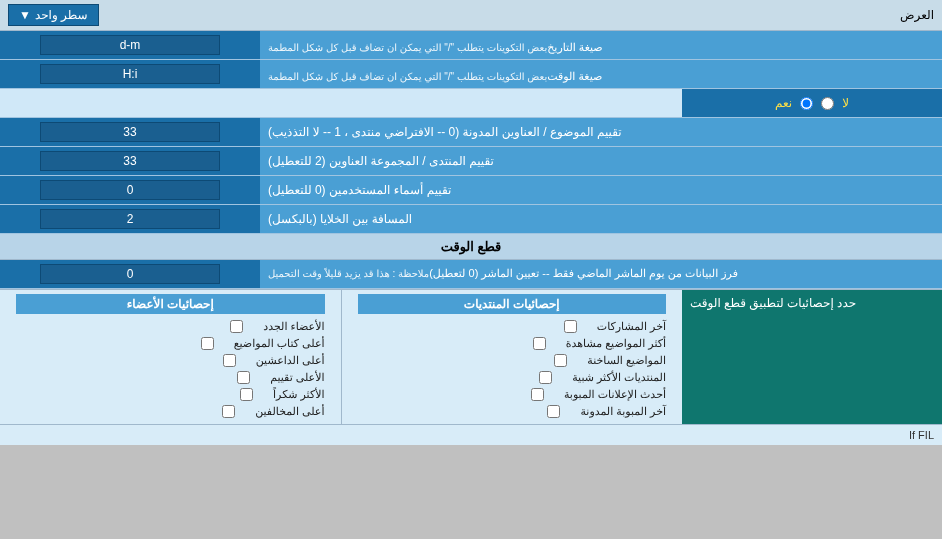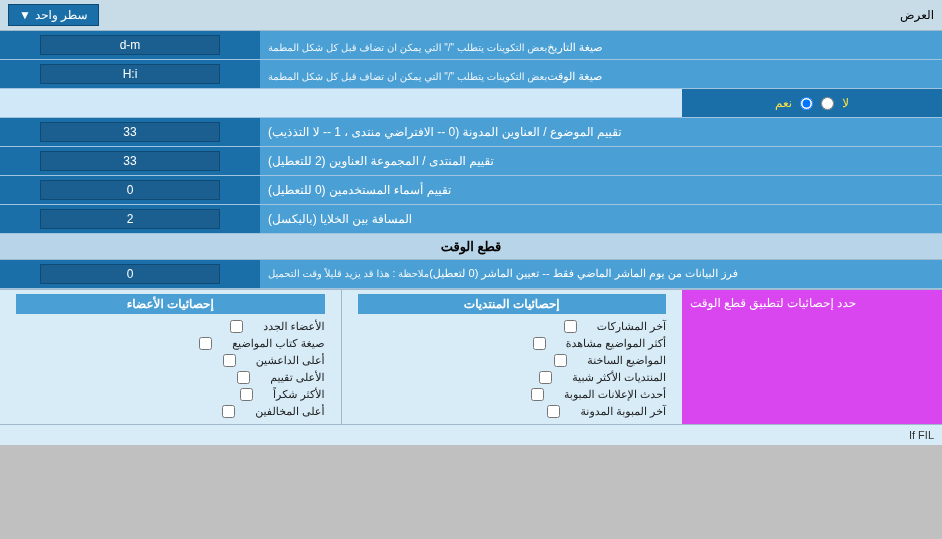--- a/index.html
+++ b/index.html
@@ -99,21 +99,21 @@
     }
     .stat-item input[type="checkbox"] {
       cursor: pointer;
     }
     .bottom-stats-container {
       display: flex;
       border-top: 1px solid #a0b8cc;
     }
     .bottom-limit-col {
       width: 260px;
-      background: #d946ef;
+      background: #0f766e;
       color: #fff;
       text-align: right;
       padding: 6px 8px;
       font-size: 12px;
       display: flex;
       align-items: flex-start;
       justify-content: flex-end;
     }
     .bottom-stats-cols {
       flex: 1;
@@ -264,21 +264,21 @@
         </div>
       </div>
 
       <div class="bottom-stats-col">
         <div class="col-header-blue">إحصائيات الأعضاء</div>
         <div class="stat-item">
           <span>الأعضاء الجدد</span>
           <input type="checkbox" style="">
         </div>
         <div class="stat-item">
-          <span>صيغة كتاب المواضيع</span>
+          <span>أعلى كتاب المواضيع</span>
           <input type="checkbox" style="">
         </div>
         <div class="stat-item">
           <span>أعلى الداعشين</span>
           <input type="checkbox" style="">
         </div>
         <div class="stat-item">
           <span>الأعلى تقييم</span>
           <input type="checkbox" style="">
         </div>

